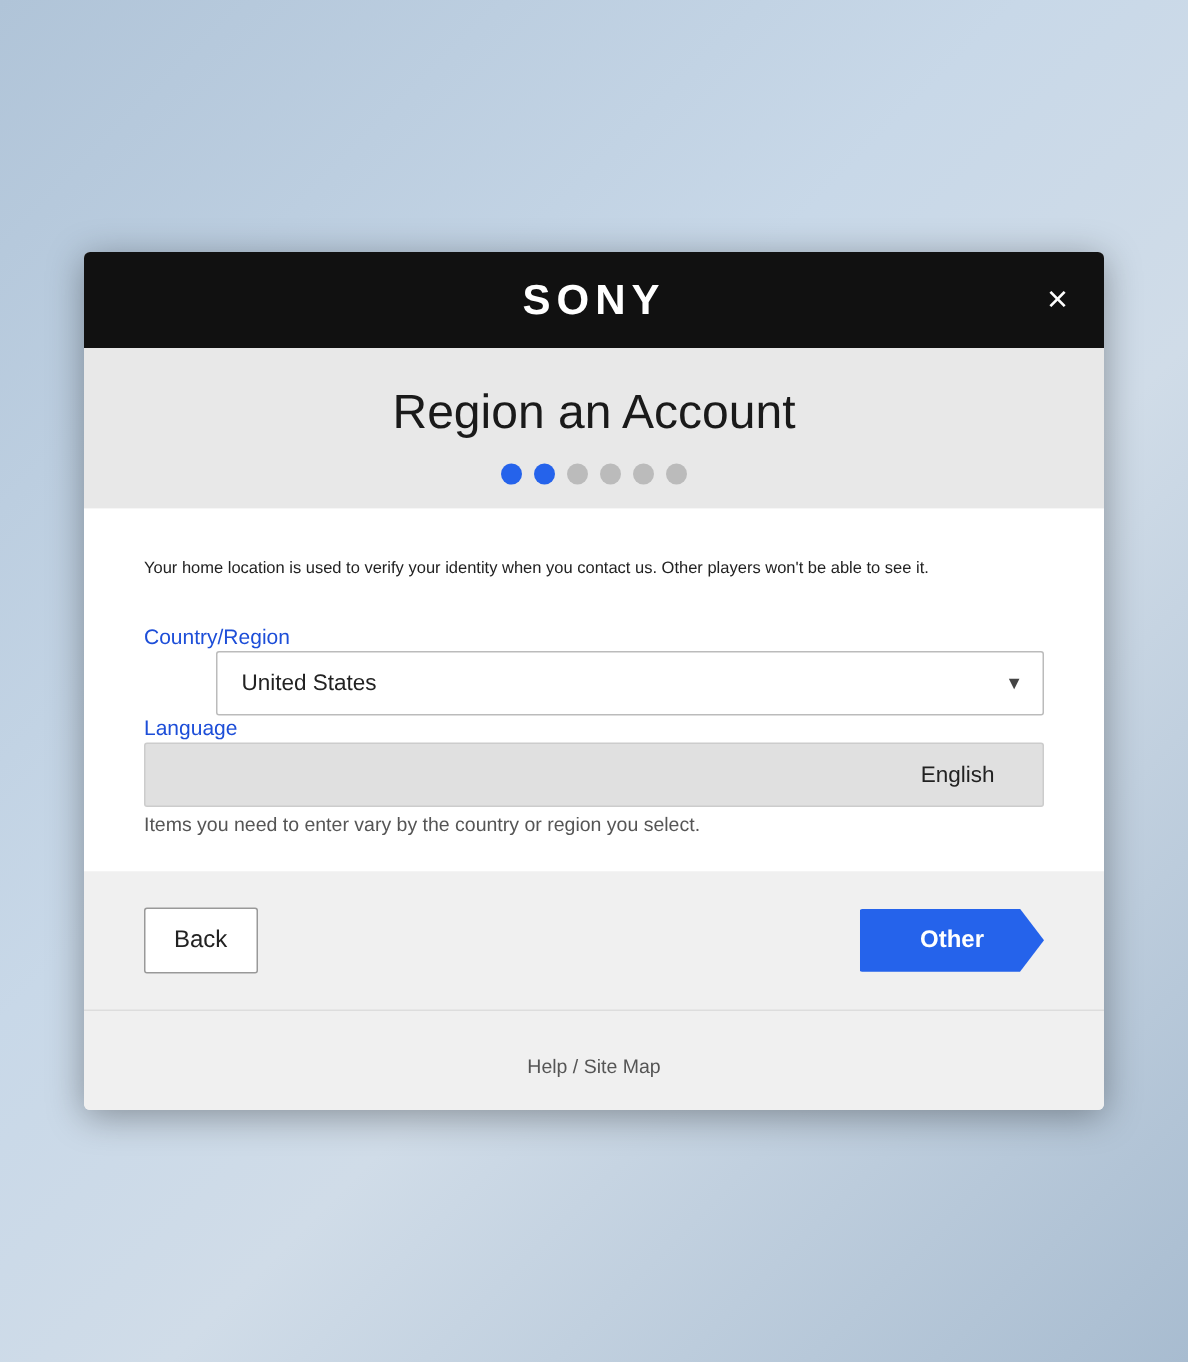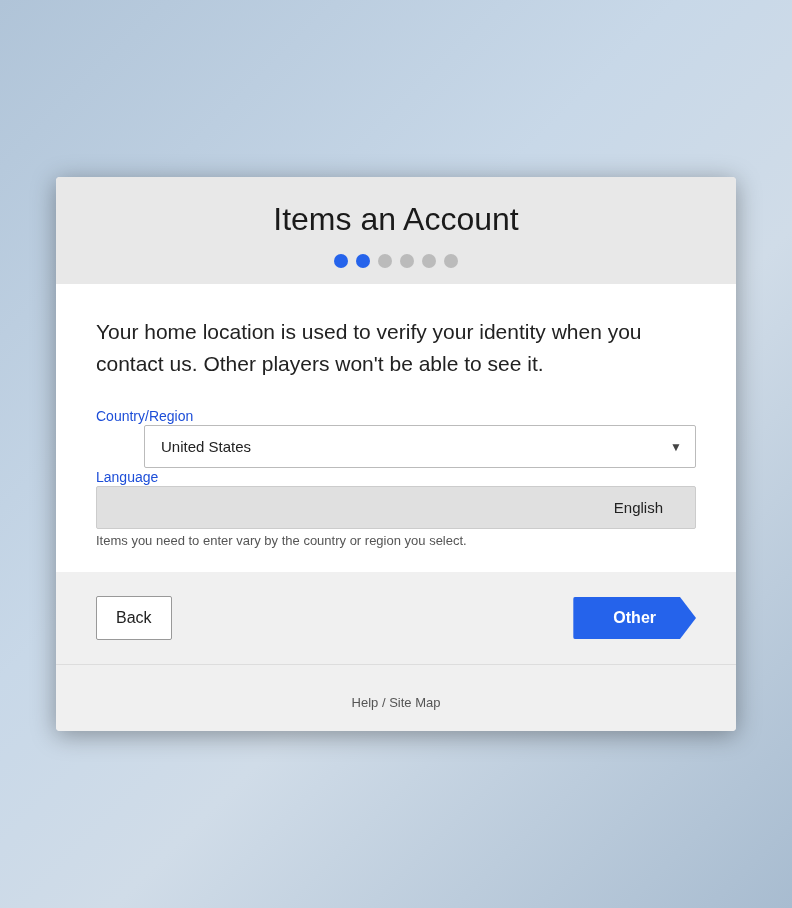--- a/index.html
+++ b/index.html
@@ -88,21 +88,21 @@
     }
 
     
     .dialog-content {
       background: #ffffff;
       margin: 0;
       padding: 32px 40px 24px;
     }
 
     .info-text {
-      font-size: 21px;
+      font-size: 11px;
       color: #222222;
       line-height: 1.5;
       margin-bottom: 28px;
     }
 
     .field-label {
       font-size: 14px;
       color: #1d4ed8;
       margin-bottom: 8px;
       font-weight: 400;
@@ -203,23 +203,27 @@
       color: #555555;
       text-decoration: none;
       cursor: pointer;
     }
   </style>
 </head>
 <body>
 
 <div class="dialog">
 
+  <div class="dialog-header">
+    <span class="sony-logo">SONY</span>
+    <button class="close-btn">×</button>
+  </div>
 
   <div class="dialog-title-area">
-    <h1 class="dialog-title">Items an Account</h1>
+    <h1 class="dialog-title">Region an Account</h1>
     <div class="step-dots">
       <div class="dot active"></div>
       <div class="dot active"></div>
       <div class="dot"></div>
       <div class="dot"></div>
       <div class="dot"></div>
       <div class="dot"></div>
     </div>
   </div>
 

